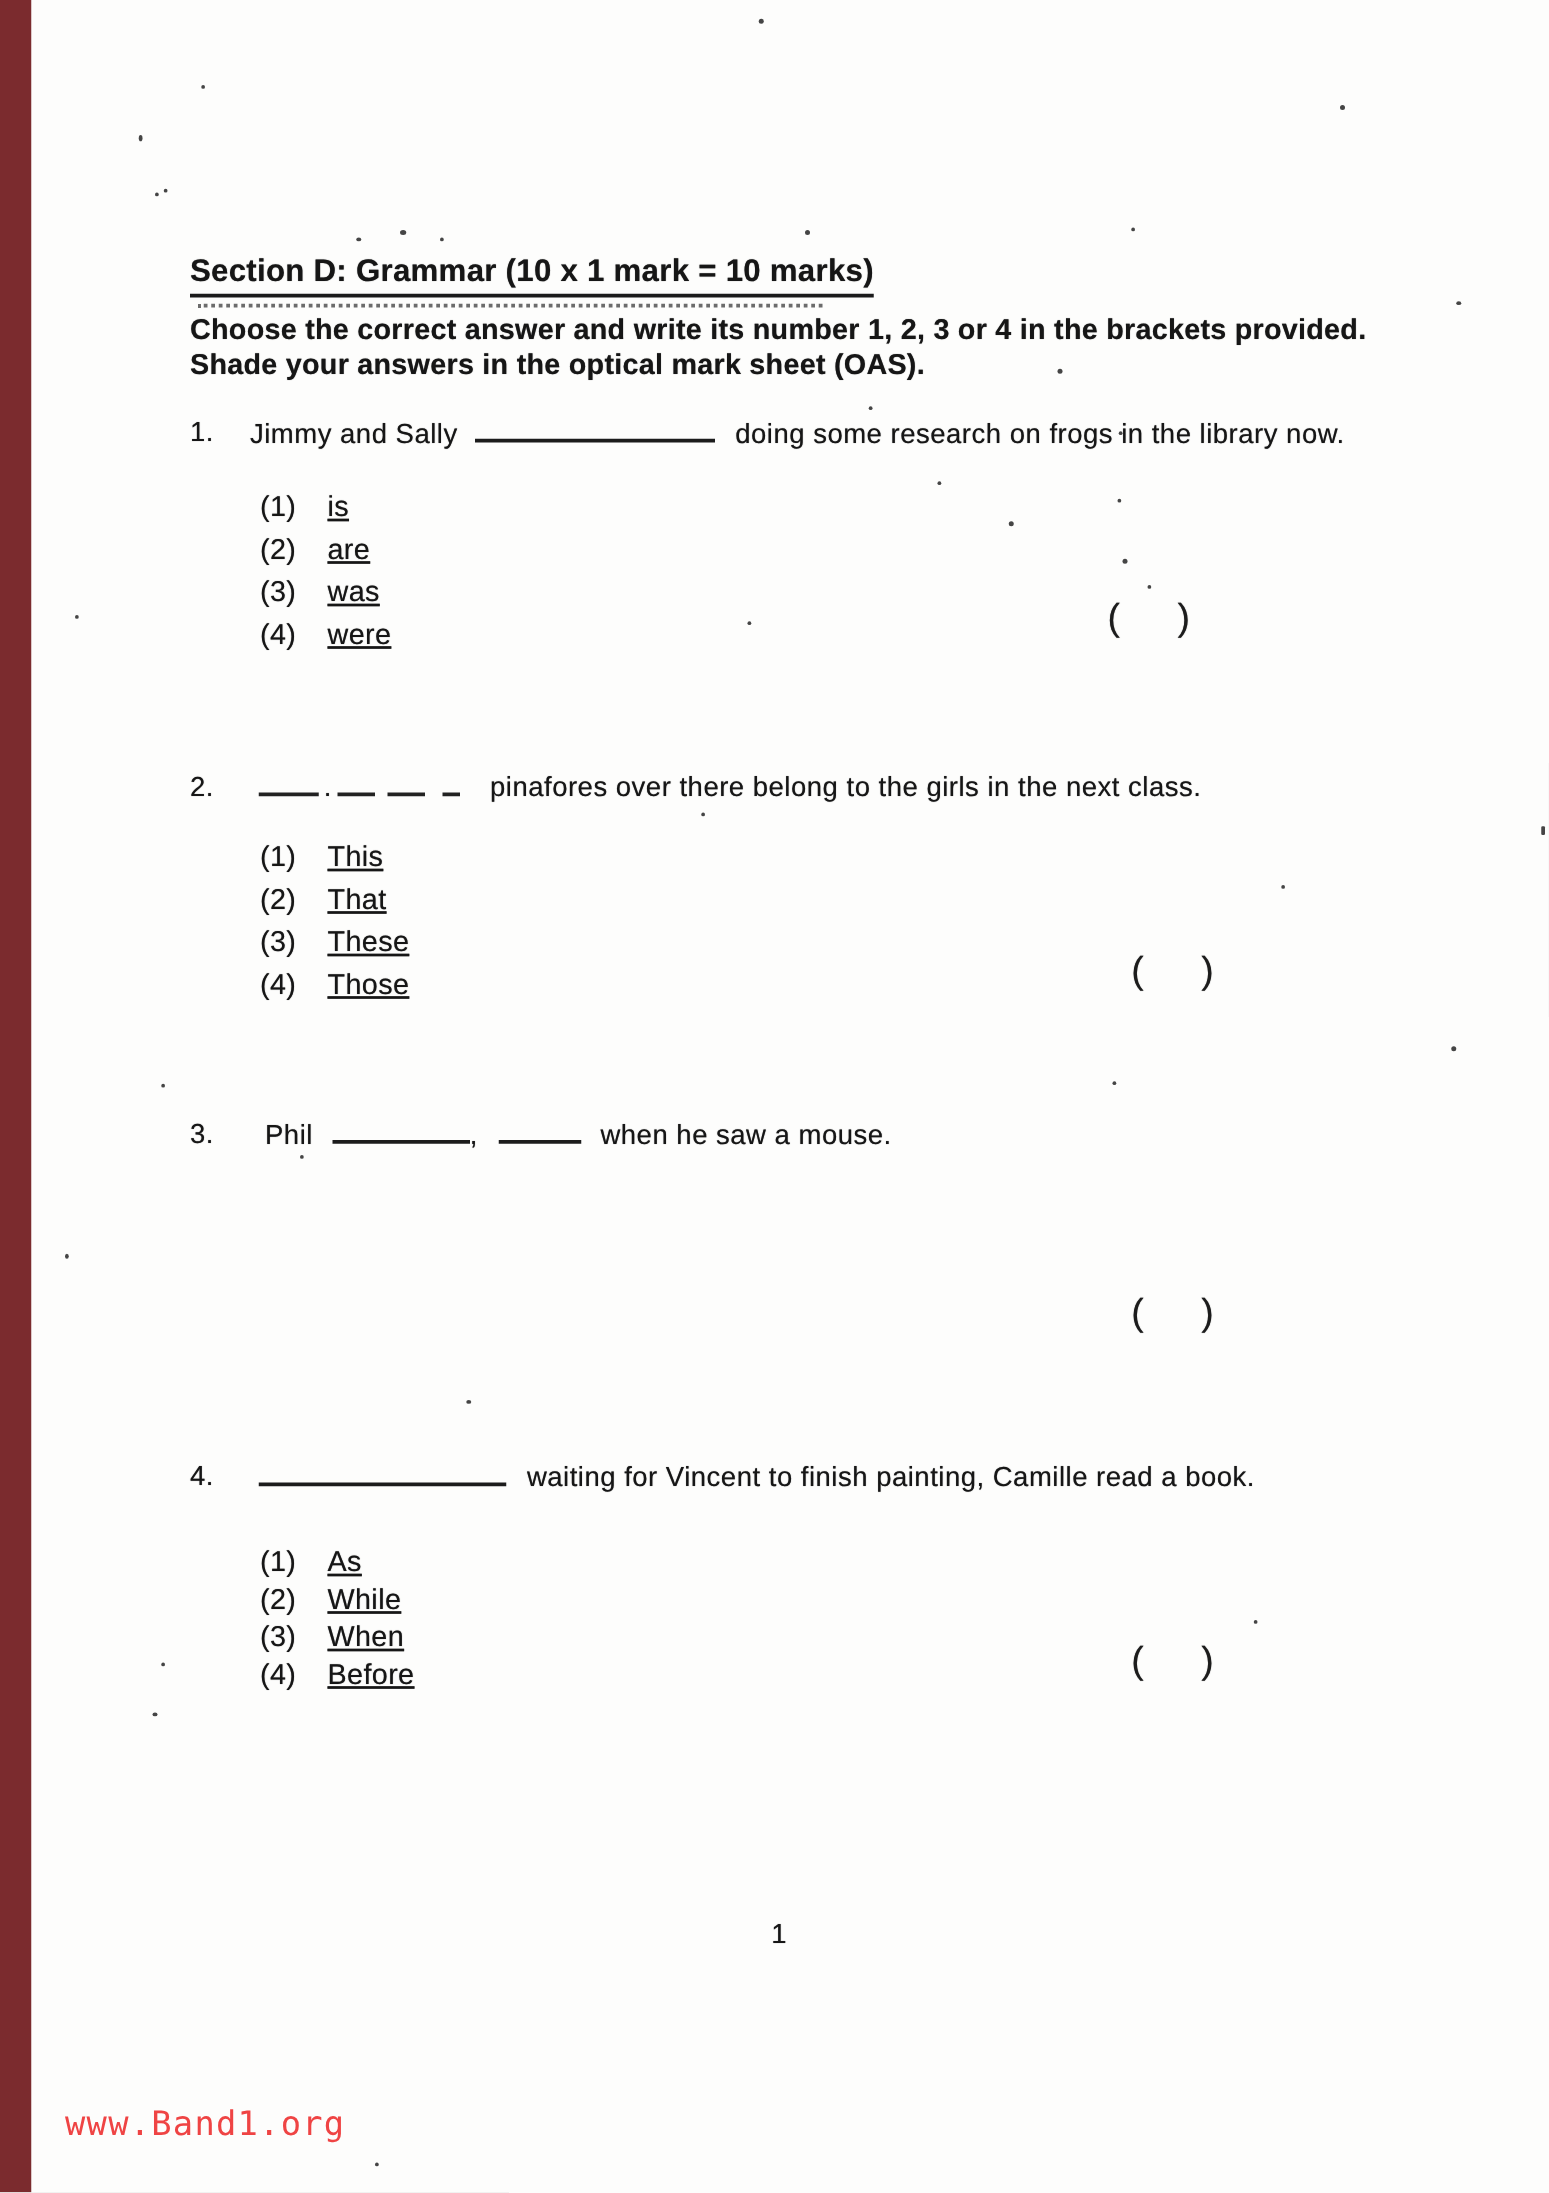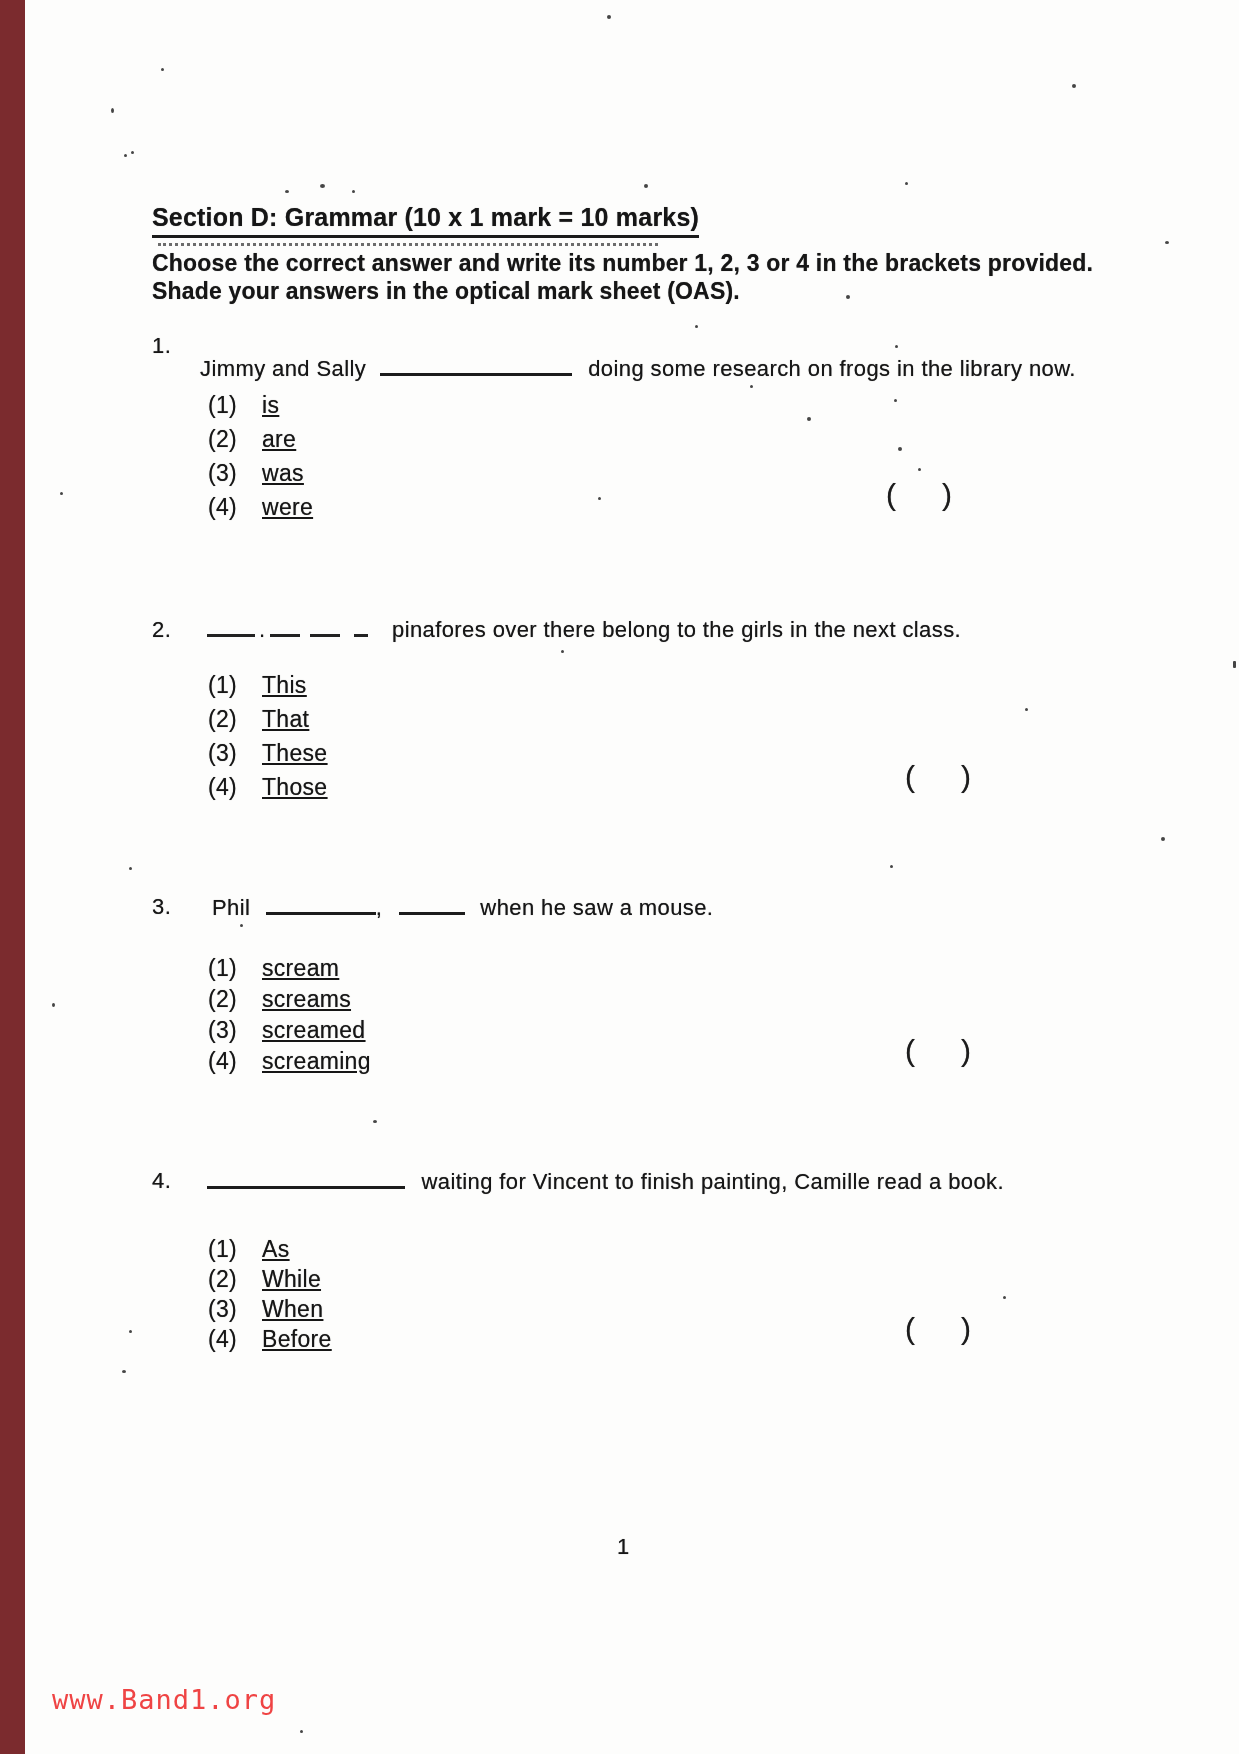--- a/index.html
+++ b/index.html
@@ -26,21 +26,21 @@
   .instr {
     position:absolute; left:152px; top:249px;
     font-size:23px; font-weight:700; line-height:28px;
     letter-spacing:0.2px; white-space:nowrap;
   }
 
   .q { position:absolute; left:152px; width:1000px; }
   .stem { position:relative; font-size:22px; line-height:26px; letter-spacing:0.4px; white-space:nowrap; }
   .qnum { position:absolute; left:0; top:0; }
   .stem-body { display:inline-block; }
-  .q1 .stem-body { margin-left:48px;margin-top:22px; }
+  .q1 .stem-body { margin-left:48px; }
   .q2 .stem-body { margin-left:55px; }
   .q3 .stem-body { margin-left:60px;text-align:center; }
   .q4 .stem-body { margin-left:55px; }
 
   .blank {
     display:inline-block; height:18px; vertical-align:baseline;
     border-bottom:3px solid #1c1c1c;
   }
   .dashseg {
     display:inline-block; height:16px; vertical-align:baseline;
@@ -126,26 +126,20 @@
   <section class="q q3" style="top:894px">
     <div class="stem">
       <span class="qnum">3.</span>
       <span class="stem-body">
         <span>Phil</span>
         <span class="blank" style="width:110px; margin-left:9px"></span><span>,</span>
         <span class="blank" style="width:66px; margin:0 9px 0 10px"></span>
         <span>when he saw a mouse.</span>
       </span>
     </div>
-    <ul class="opts" style="top:61px">
-      <li><span class="onum">(1)</span><span>scream</span></li>
-      <li><span class="onum">(2)</span><span>screams</span></li>
-      <li><span class="onum">(3)</span><span>screamed</span></li>
-      <li><span class="onum">(4)</span><span>screaming</span></li>
-    </ul>
     <span class="bracket" style="top:140px; left:753px">
       <span>(</span>
         <span>)</span>
     </span>
   </section>
 
   <section class="q q4" style="top:1168px">
     <div class="stem">
       <span class="qnum">4.</span>
       <span class="stem-body">

